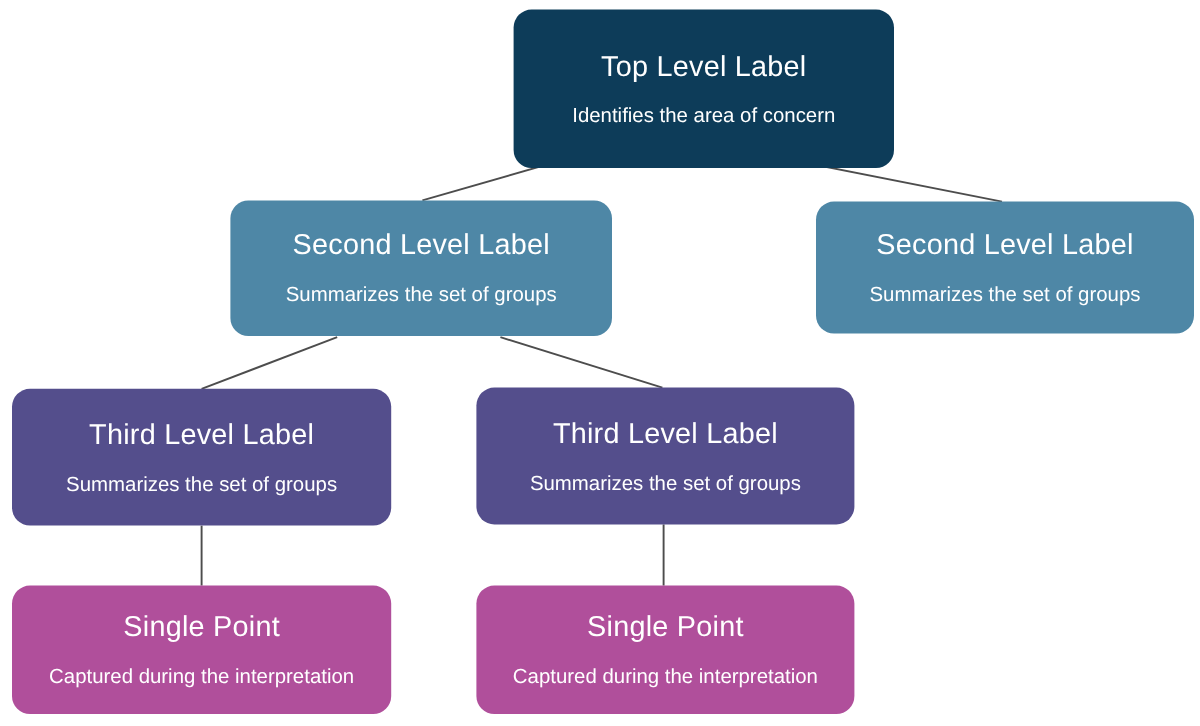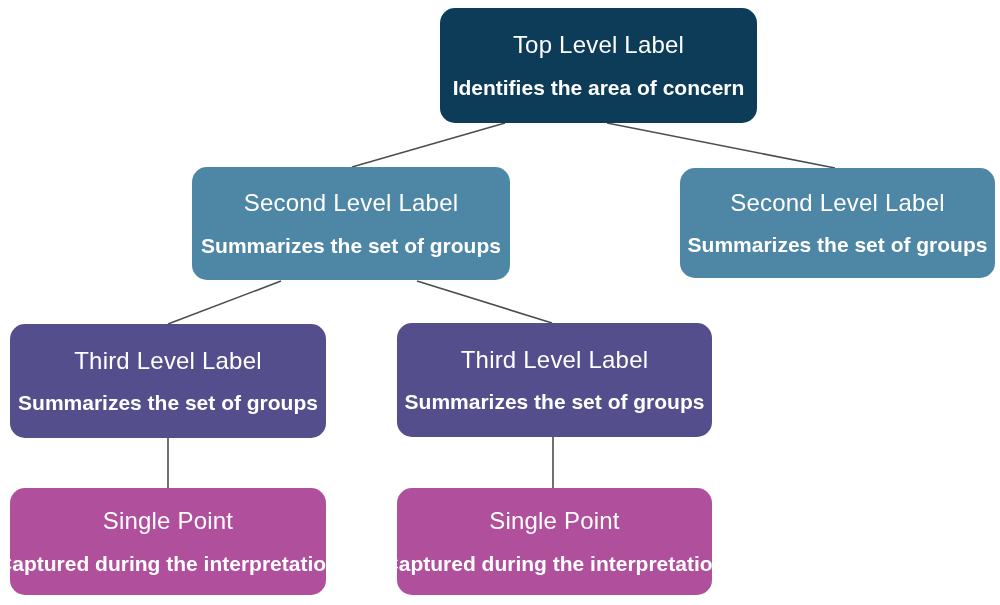--- a/index.html
+++ b/index.html
@@ -44,41 +44,41 @@
     cursor: default;
   }
   .node-title {
     font-size: 24px;
     font-weight: 400;
     line-height: 1.15;
     letter-spacing: 0.2px;
     white-space: nowrap;
   }
   .node-subtitle {
-    font-size: 21px;
-    font-weight: 700;
+    font-size: 17px;
+    font-weight: 400;
     line-height: 1.15;
     margin-top: 17px;
     white-space: nowrap;
   }
 </style>
 </head>
 <body>
 
 <div id="stage">
   <svg id="connector-layer" viewBox="0 0 1000 605" xmlns="http://www.w3.org/2000/svg">
       <line x1="505" y1="123" x2="352" y2="167" stroke="#4d4d4d" stroke-width="1.6"></line>
       <line x1="607" y1="123" x2="835" y2="168" stroke="#4d4d4d" stroke-width="1.6"></line>
       <line x1="281" y1="281" x2="168" y2="324" stroke="#4d4d4d" stroke-width="1.6"></line>
       <line x1="417" y1="281" x2="552" y2="323" stroke="#4d4d4d" stroke-width="1.6"></line>
       <line x1="168" y1="438" x2="168" y2="488" stroke="#4d4d4d" stroke-width="1.6"></line>
       <line x1="553" y1="437" x2="553" y2="488" stroke="#4d4d4d" stroke-width="1.6"></line>
     </svg>
   <div id="nodes-layer">
-      <div class="node" style="left: 440px; top: 8px; width: 317px; height: 115px; background: rgb(13, 60, 89); border-radius: 15px;">
+      <div class="node" style="left: 428px; top: 8px; width: 317px; height: 132px; background: rgb(13, 60, 89); border-radius: 15px;">
         <div class="node-title">Top Level Label</div>
         <div class="node-subtitle">Identifies the area of concern</div>
       </div>
       <div class="node" style="left: 192px; top: 167px; width: 318px; height: 113px; background: rgb(78, 135, 166); border-radius: 15px;">
         <div class="node-title">Second Level Label</div>
         <div class="node-subtitle">Summarizes the set of groups</div>
       </div>
       <div class="node" style="left: 680px; top: 168px; width: 315px; height: 110px; background: rgb(78, 135, 166); border-radius: 15px;">
         <div class="node-title">Second Level Label</div>
         <div class="node-subtitle">Summarizes the set of groups</div>

